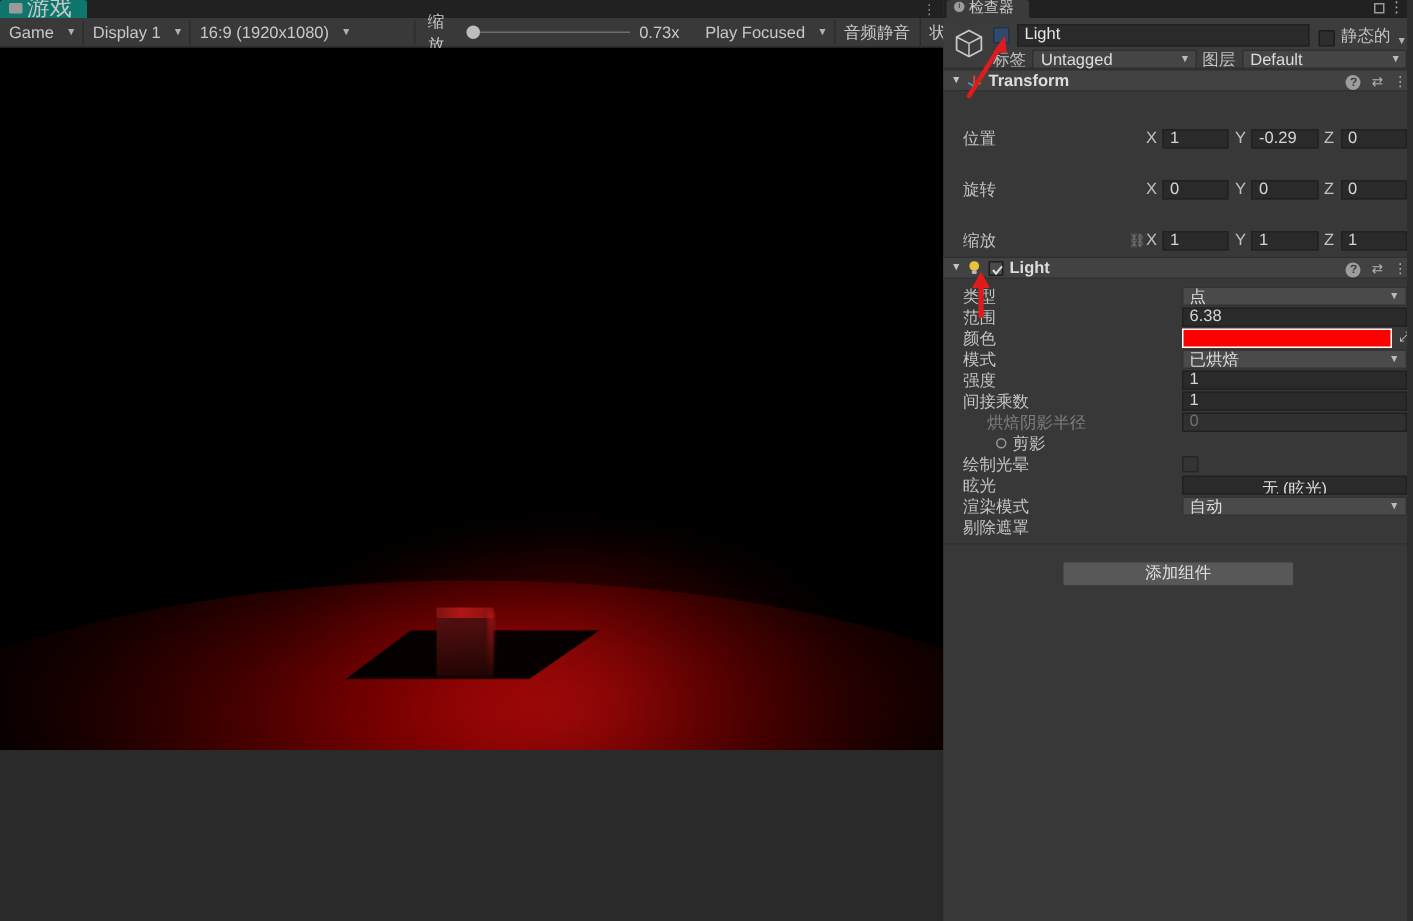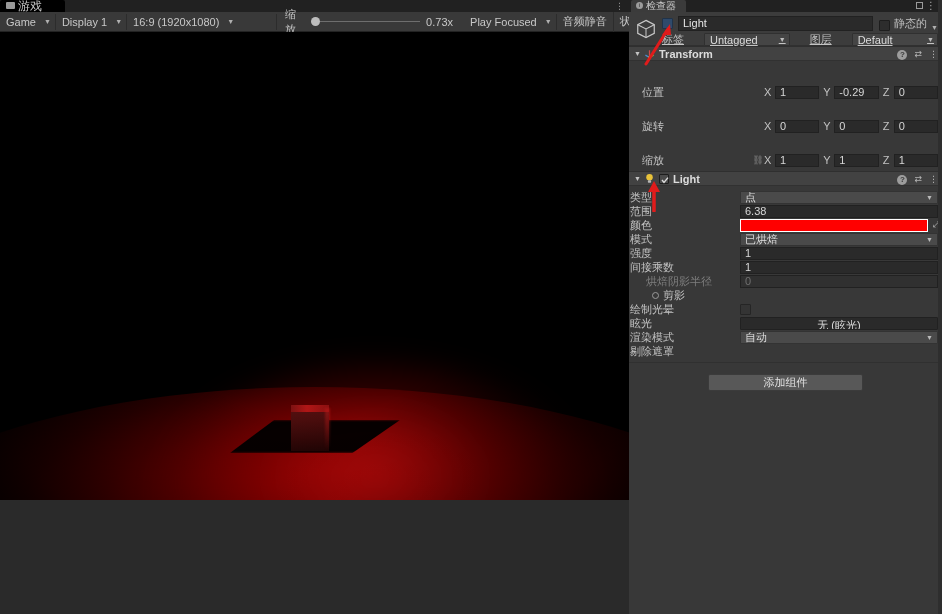--- a/index.html
+++ b/index.html
@@ -9,22 +9,22 @@
     font-family:"Liberation Sans","DejaVu Sans",sans-serif;
     font-size:11px;color:#c4c4c4;
     -webkit-font-smoothing:antialiased;
   }
   #root{position:relative;width:942px;height:614px;}
 
   
   #game-panel{position:absolute;left:0;top:0;width:629px;height:614px;background:#2a2a2a;}
 
   .tabstrip{position:absolute;left:0;top:0;width:629px;height:12px;background:#212121;}
-  .tab-active{position:absolute;left:0;top:0;height:12px;padding:0 23px 0 6px;
-    background:#000000;color:#c8c8c8;font-size:12px;line-height:12px;white-space:nowrap;
+  .tab-active{position:absolute;left:0;top:0;height:12px;padding:0 10px 0 6px;
+    background:#0f766e;color:#c8c8c8;font-size:15px;line-height:12px;white-space:nowrap;
     border-top-left-radius:2px;border-top-right-radius:2px;overflow:hidden;}
   .tab-active .tico{display:inline-block;width:9px;height:7px;margin-right:3px;
     background:#9a9a9a;border-radius:1px;vertical-align:middle;position:relative;top:-1px;}
   .tabstrip .tmenu{position:absolute;right:5px;top:1px;color:#909090;font-size:9px;line-height:10px;letter-spacing:0;}
 
   .gv-toolbar{position:absolute;left:0;top:12px;width:629px;height:20px;background:#393939;
     border-bottom:1px solid #232323;display:flex;align-items:center;}
   .tb-pop{height:16px;display:flex;align-items:center;padding:0 4px 0 6px;color:#c8c8c8;
     font-size:11px;white-space:nowrap;border-right:1px solid #2c2c2c;}
   .tb-pop .arr{margin-left:8px;font-size:7px;color:#b0b0b0;}
@@ -80,41 +80,41 @@
   .obj-head{position:relative;height:34px;background:#3c3c3c;border-bottom:1px solid #303030;}
   .cube-icon{position:absolute;left:6px;top:6px;width:22px;height:22px;}
   .name-row{position:absolute;left:33px;top:4px;right:4px;height:15px;display:flex;align-items:center;}
   .cbx{width:11px;height:11px;background:#2d2d2d;border:1px solid #1d1d1d;border-radius:1px;flex:none;}
   .cbx.checked{background:#4a4a4a;}
   .cbx.blue{background:#2f4a6b;border-color:#203349;}
   .name-field{flex:1;height:15px;margin-left:5px;background:#2a2a2a;border:1px solid #212121;
     color:#e4e4e4;font-size:11px;line-height:13px;padding:0 4px;overflow:hidden;white-space:nowrap;}
   .static-wrap{display:flex;align-items:flex-end;gap:4px;margin-left:6px;color:#c0c0c0;font-size:11px;white-space:nowrap;}
   .static-wrap .arr{font-size:7px;color:#b0b0b0;}
-  .tag-row{position:absolute;left:33px;top:21px;right:4px;height:13px;display:flex;align-items:center;gap:20px;text-decoration:underline;}
+  .tag-row{position:absolute;left:33px;top:21px;right:4px;height:13px;display:flex;align-items:center;gap:4px;}
   .tag-lbl{color:#c0c0c0;font-size:11px;white-space:nowrap;}
   .tag-pop{height:13px;background:#454545;border:1px solid #303030;border-radius:1px;
     display:flex;align-items:center;justify-content:space-between;padding:0 3px 0 5px;
     color:#dcdcdc;font-size:11px;min-width:0;}
   .tag-pop .arr{font-size:7px;color:#bbb;margin-left:6px;}
   #tag-pop{width:114px;} #layer-pop{width:115px;}
 
   
   .comp-head{position:relative;height:15px;background:#424242;border-top:1px solid #2f2f2f;
     border-bottom:1px solid #313131;display:flex;align-items:center;padding-left:5px;}
   .foldout{width:9px;color:#c4c4c4;font-size:7px;flex:none;}
   .comp-ico{width:13px;height:13px;margin-right:3px;flex:none;}
   .comp-title{font-weight:bold;color:#dcdcdc;font-size:11px;white-space:nowrap;}
   .comp-right{position:absolute;right:4px;top:0;height:15px;display:flex;align-items:center;gap:7px;}
   .hicon{color:#b4b4b4;font-size:9px;line-height:9px;}
   .help-dot{width:10px;height:10px;border-radius:50%;background:#9d9d9d;color:#3a3a3a;
     font-size:8px;line-height:10px;text-align:center;font-weight:bold;}
 
   
-  .prow{position:relative;height:14px;display:flex;align-items:center;padding-left:1px;}
+  .prow{position:relative;height:14px;display:flex;align-items:center;padding-left:13px;gap:36px;}
   .plabel{width:110px;color:#c2c2c2;font-size:11px;white-space:nowrap;flex:none;}
   .plabel.indent{padding-left:16px;color:#7d7d7d;}
   .plabel.indent2{padding-left:22px;color:#c2c2c2;}
   .pfield{flex:1;margin-right:4px;height:13px;background:#2a2a2a;border:1px solid #212121;
     color:#d6d6d6;font-size:11px;line-height:11px;padding:0 4px;overflow:hidden;white-space:nowrap;}
   .pfield.dim{color:#6f6f6f;background:#303030;}
   .ppop{flex:1;margin-right:4px;height:13px;background:#4a4a4a;border:1px solid #333;border-radius:1px;
     display:flex;align-items:center;justify-content:space-between;padding:0 4px;
     color:#dcdcdc;font-size:11px;overflow:hidden;white-space:nowrap;}
   .ppop .arr{font-size:7px;color:#bbb;}

